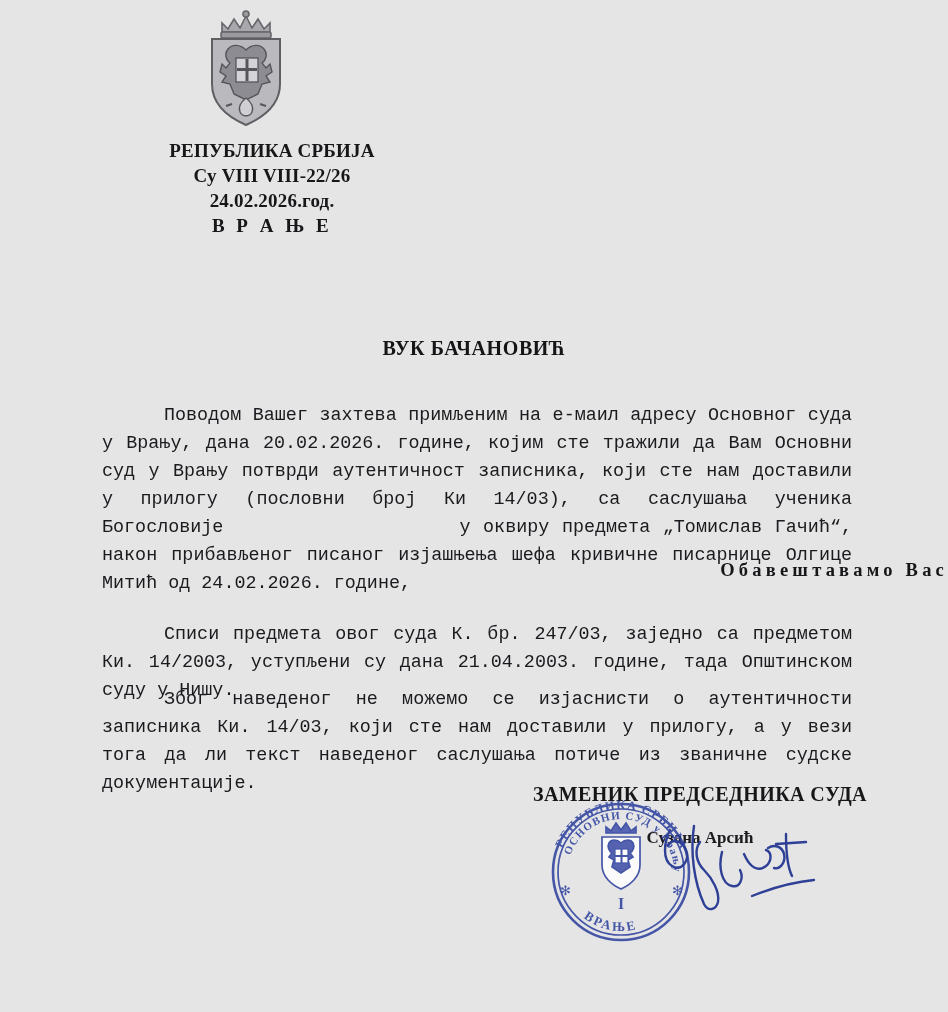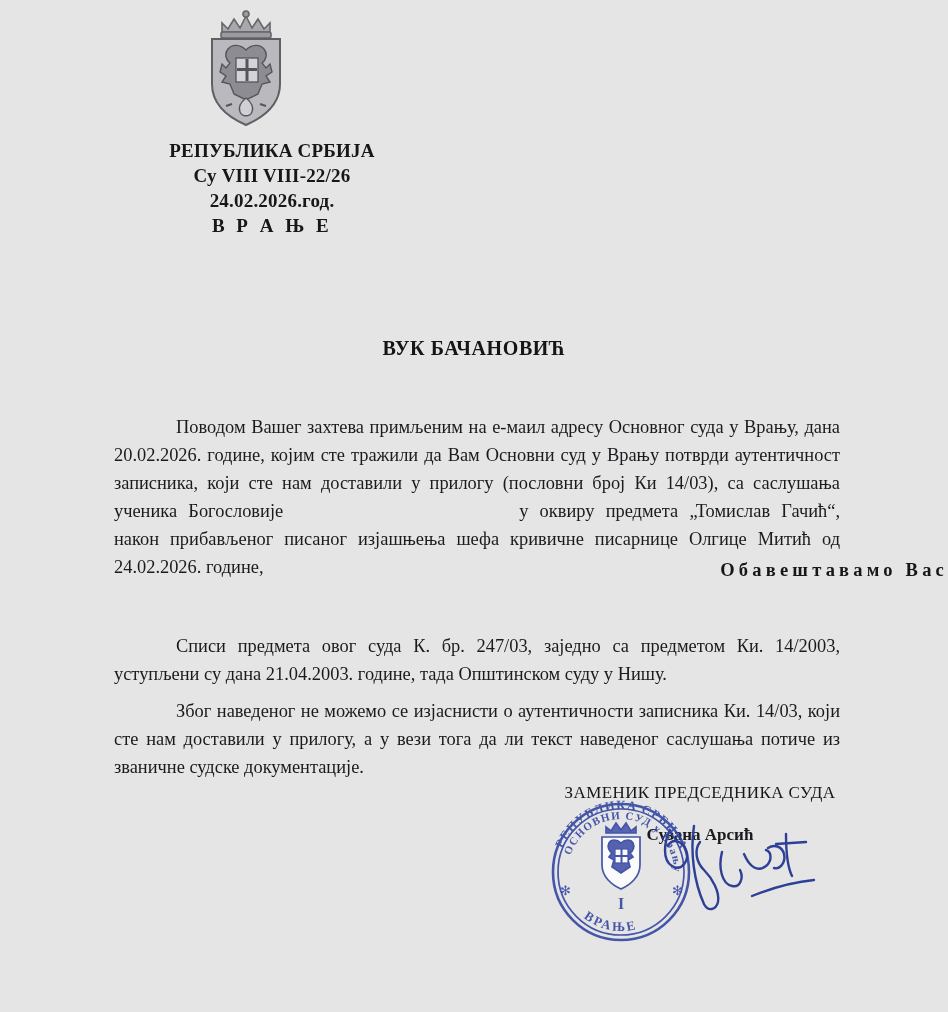--- a/index.html
+++ b/index.html
@@ -69,21 +69,21 @@
     width: 758px;
     font-size: 18.4px;
     line-height: 1.52;
     text-align: justify;
     color: #1b1b1f;
   }
   .p-intro  { top: 398px; }
   .p-files  { top: 617px; }
   .p-concl  { top: 682px; }
 
-  .body-block p { margin: 16px; }
+  .body-block p { margin: 4px; font-family: Liberation Mono, monospace; }
   .indent { display: inline-block; width: 62px; }
   .redacted-gap { display: inline-block; width: 236px; }
 
   
   .notice {
     position: absolute;
     left: 0;
     top: 560px;
     width: 948px;
     text-align: right;
@@ -95,22 +95,22 @@
 
   
   .sign-block {
     position: absolute;
     left: 520px;
     top: 783px;
     width: 360px;
     text-align: center;
   }
   .sign-title {
-    font-weight: normal;
-    font-size: 17px;
+    font-weight: bold;
+    font-size: 20px;
     letter-spacing: 0.4px;
     white-space: nowrap;
     color: #17171a;
   }
   .sign-name {
     margin-top: 22px;
     font-weight: bold;
     font-size: 17px;
     color: #1a1a1f;
   }

